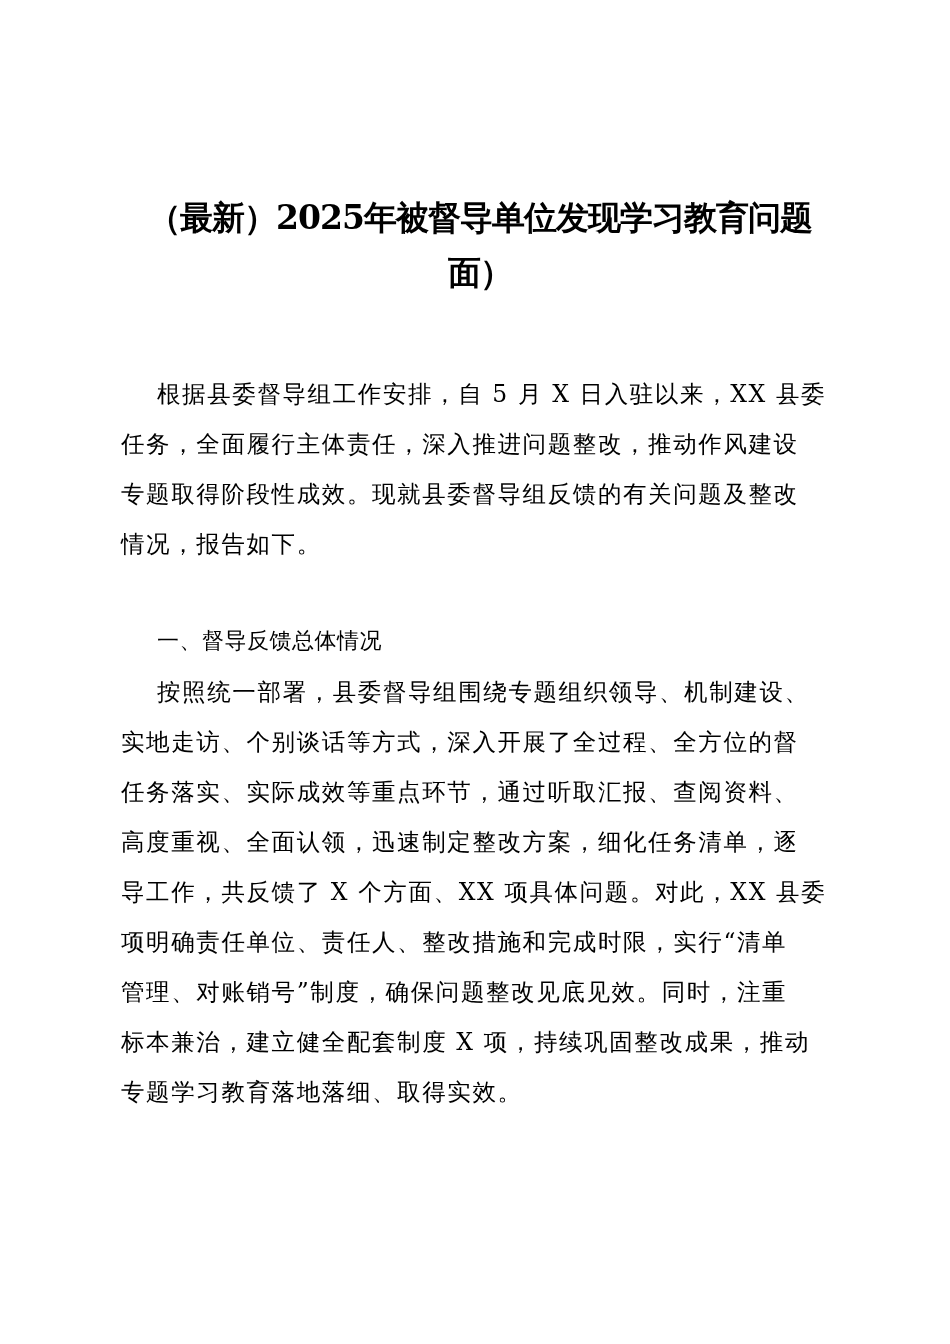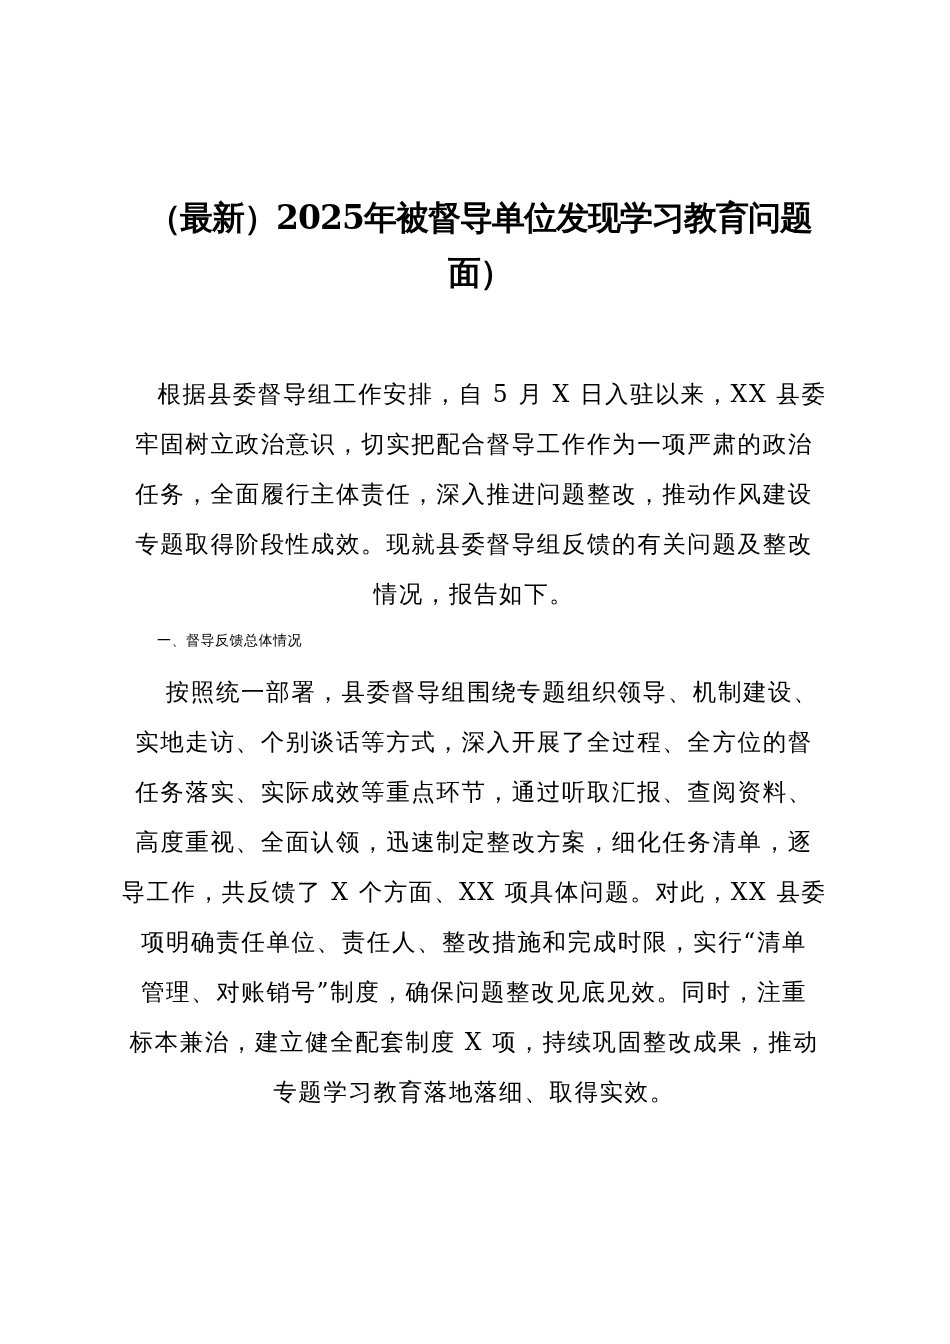--- a/index.html
+++ b/index.html
@@ -45,49 +45,47 @@
     width: 706px;
   }
   .line {
     display: block;
     white-space: nowrap;
     font-family: "DejaVu Serif", "Liberation Serif", serif;
     font-size: 23.5px;
     height: 50px;
     line-height: 50px;
     letter-spacing: 1.6px;
-    text-align: center;
   }
   .line.indent {
     padding-left: 36px;
   }
   .heading {
     position: absolute;
     left: 157px;
     font-family: Liberation Serif, serif;
-    font-size: 14px;
+    font-size: 22px;
     height: 40px;
     line-height: 40px;
     letter-spacing: 0.5px;
     white-space: nowrap;
   }
 </style>
 </head>
 <body>
 
 <div class="page">
 
   <div class="title">
     <span class="title-line">（最新）2025年被督导单位发现学习教育问题</span>
     <span class="title-line">面）</span>
   </div>
 
   <div class="body-block" style="top:369px;">
     <span class="line indent">根据县委督导组工作安排，自 5 月 X 日入驻以来，XX 县委</span>
-    <span class="line">牢固树立政治意识，切实把配合督导工作作为一项严肃的政治</span>
     <span class="line">任务，全面履行主体责任，深入推进问题整改，推动作风建设</span>
     <span class="line">专题取得阶段性成效。现就县委督导组反馈的有关问题及整改</span>
     <span class="line">情况，报告如下。</span>
   </div>
 
   <div class="heading" style="top:621px;">一、督导反馈总体情况</div>
 
   <div class="body-block" style="top:667px;">
     <span class="line indent">按照统一部署，县委督导组围绕专题组织领导、机制建设、</span>
     <span class="line">实地走访、个别谈话等方式，深入开展了全过程、全方位的督</span>

